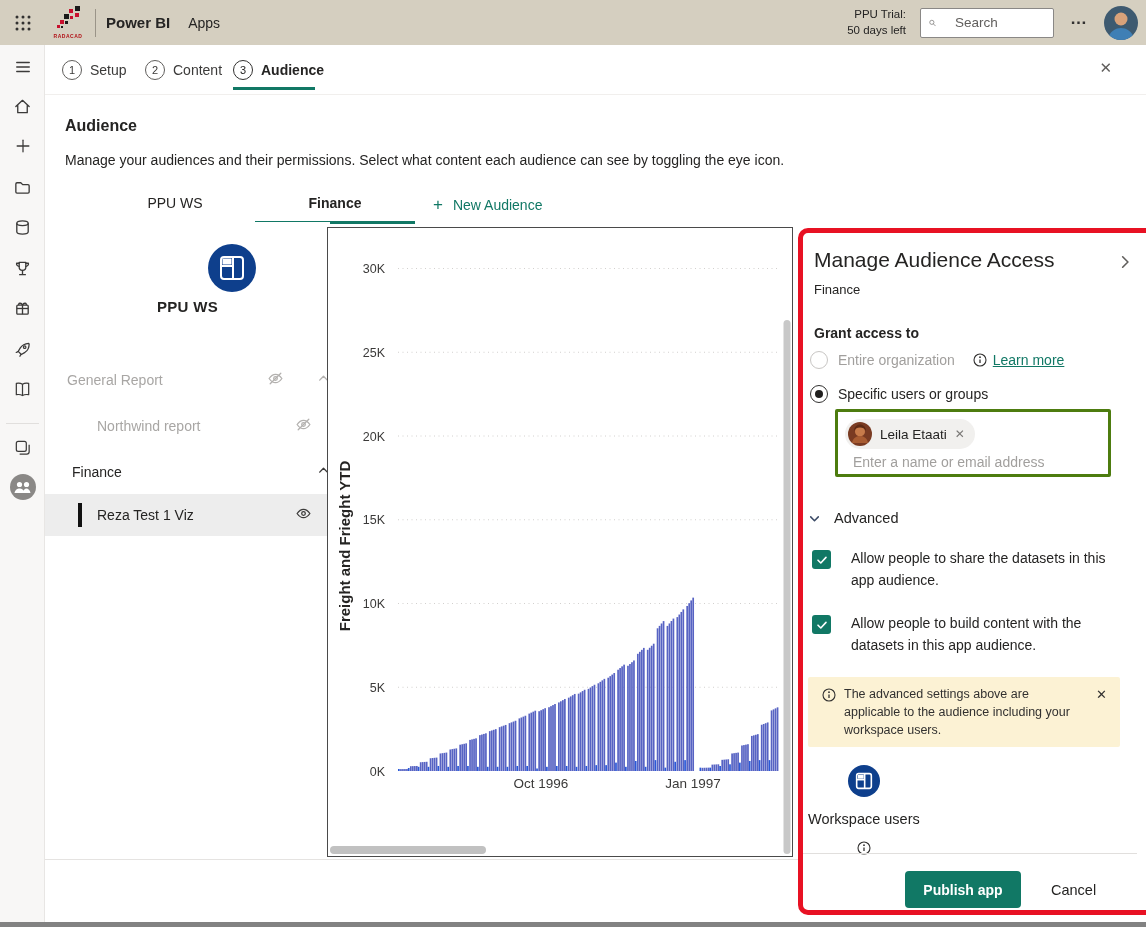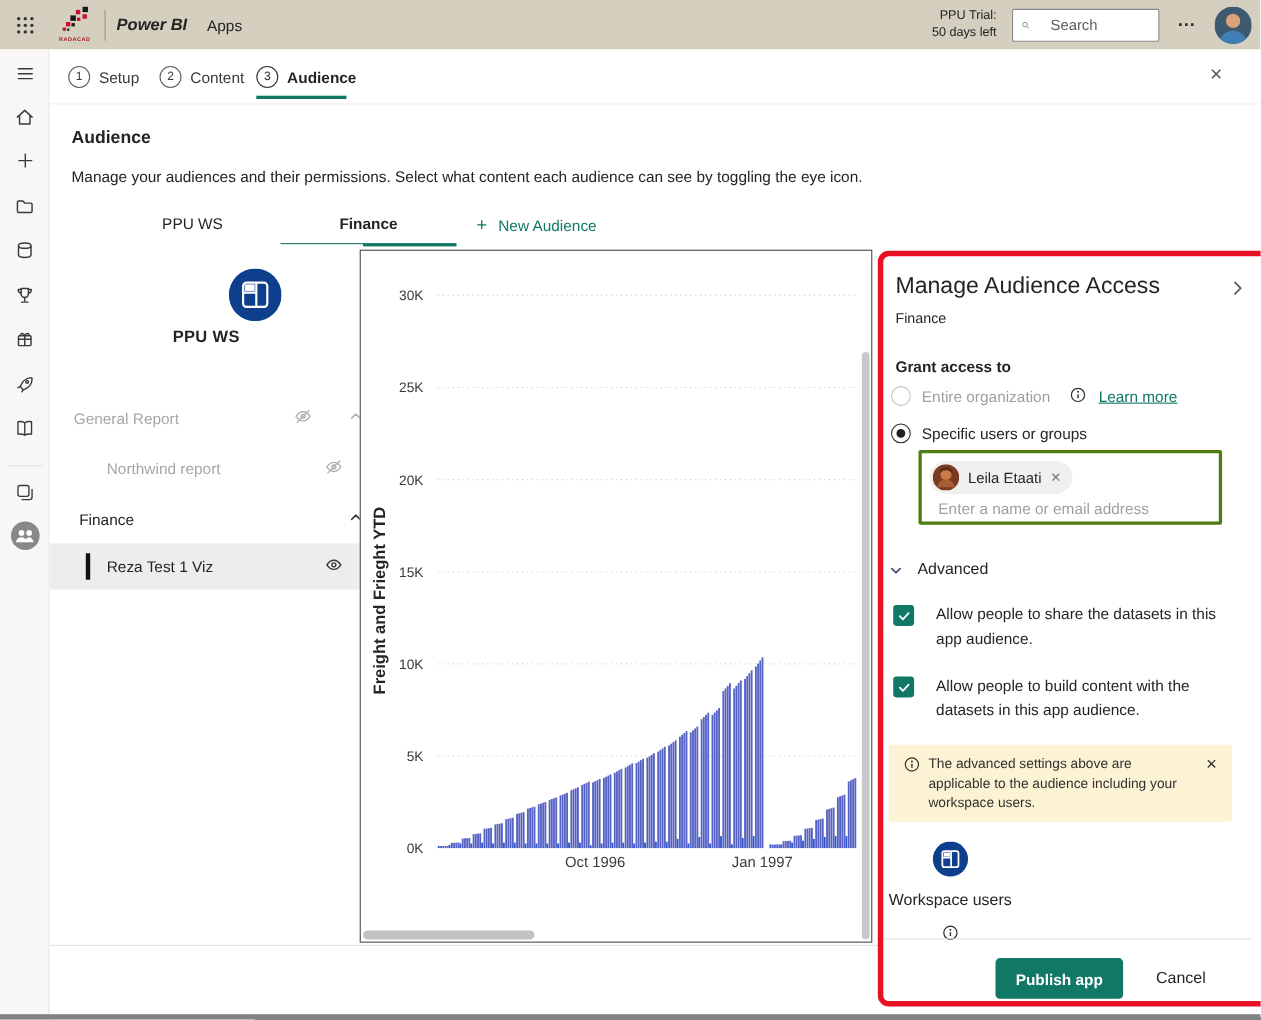--- a/index.html
+++ b/index.html
@@ -6,21 +6,21 @@
   html,body { width:1146px; height:927px; overflow:hidden; background:#fff;
     font-family:"Liberation Sans","DejaVu Sans",sans-serif; color:#252423; font-size:14px; }
   #app { position:relative; width:1146px; height:927px; background:#fff; }
 
   
   .header { position:absolute; left:0; top:0; width:1146px; height:45px; background:#d5cfc0; display:flex; align-items:center; }
   .waffle { width:45px; height:45px; display:flex; align-items:center; justify-content:center; cursor:pointer; }
   .brand-logo { width:42px; height:38px; margin-left:2px; display:flex; flex-direction:column; align-items:center; justify-content:center; }
   .brand-logo .cap { font-size:5px; color:#b11116; letter-spacing:.5px; font-weight:bold; margin-top:1px;}
   .hdr-divider { width:1px; height:28px; background:#9a9488; margin:0 10px 0 6px; }
-  .product { font-size:15px; font-weight:bold; color:#252423;font-style:italic; }
+  .product { font-size:15px; font-weight:bold; color:#252423; }
   .hdr-nav { margin-left:18px; font-size:14px; color:#252423; cursor:pointer; }
   .hdr-right { position:absolute; right:8px; top:0; height:45px; display:flex; align-items:center; gap:14px; }
   .trial { text-align:right; font-size:11.5px; line-height:1.35; color:#252423; }
   .searchbox { width:134px; height:30px; background:#fff; border:1px solid #8a8886; border-radius:2px; display:flex; align-items:center; padding:0 8px; gap:19px; }
   .searchbox input { border:none; outline:none; width:90px; font-size:13.5px; font-family:inherit; color:#252423; background:transparent; }
   .searchbox input::placeholder { color:#605e5c; }
   .more-dots { font-size:17px; font-weight:bold; color:#323130; letter-spacing:1px; cursor:pointer; padding:0 2px 8px 2px; }
   .avatar { width:34px; height:34px; border-radius:50%; overflow:hidden; cursor:pointer; }
 
   
@@ -81,21 +81,21 @@
   .ap-chevron { position:absolute; left:316px; top:22px; color:#605e5c; cursor:pointer; }
   .ap-subtitle { position:absolute; left:11px; top:49px; font-size:13px; }
   .ap-grant { position:absolute; left:11px; top:92px; font-size:14px; font-weight:bold; }
   .radio-row { position:absolute; left:7px; display:flex; align-items:center; gap:10px; cursor:pointer; }
   .radio { width:18px; height:18px; border-radius:50%; border:1.5px solid #8a8886; background:#fff; position:relative; flex:none; }
   .radio.disabled { border-color:#c8c6c4; }
   .radio.checked { border-color:#323130; }
   .radio.checked::after { content:""; position:absolute; left:3.5px; top:3.5px; width:8px; height:8px; border-radius:50%; background:#201f1e; }
   .radio-lbl { font-size:14px; }
   .radio-lbl.dim { color:#a19f9d; }
-  .learn-wrap { display:flex; gap:12px; margin-left:8px; }
+  .learn-wrap { display:flex; align-items:center; gap:6px; margin-left:8px; }
   .learn-link { color:#117865; text-decoration:underline; font-size:14px; cursor:pointer; }
   .people-box { position:absolute; left:32px; top:176px; width:276px; height:68px; border:3px solid #4d7c0f; border-radius:2px; background:#fff; }
   .chip { position:absolute; left:7px; top:7px; height:30px; background:#f1f0ee; border-radius:15px; display:flex; align-items:center; padding:0 10px 0 3px; gap:8px; }
   .chip-name { font-size:13.5px; color:#252423; }
   .chip-x { color:#797775; font-size:12px; cursor:pointer; }
   .people-ph { position:absolute; left:15px; top:42px; font-size:14px; color:#a19f9d; }
   .adv-row { position:absolute; left:5px; top:277px; display:flex; align-items:center; gap:13px; cursor:pointer; }
   .adv-lbl { font-size:14.5px; }
   .cb-row { position:absolute; left:9px; display:flex; gap:20px; cursor:pointer; }
   .checkbox { width:19px; height:19px; border-radius:3px; background:#117865; flex:none; display:flex; align-items:center; justify-content:center; margin-top:2px; }

